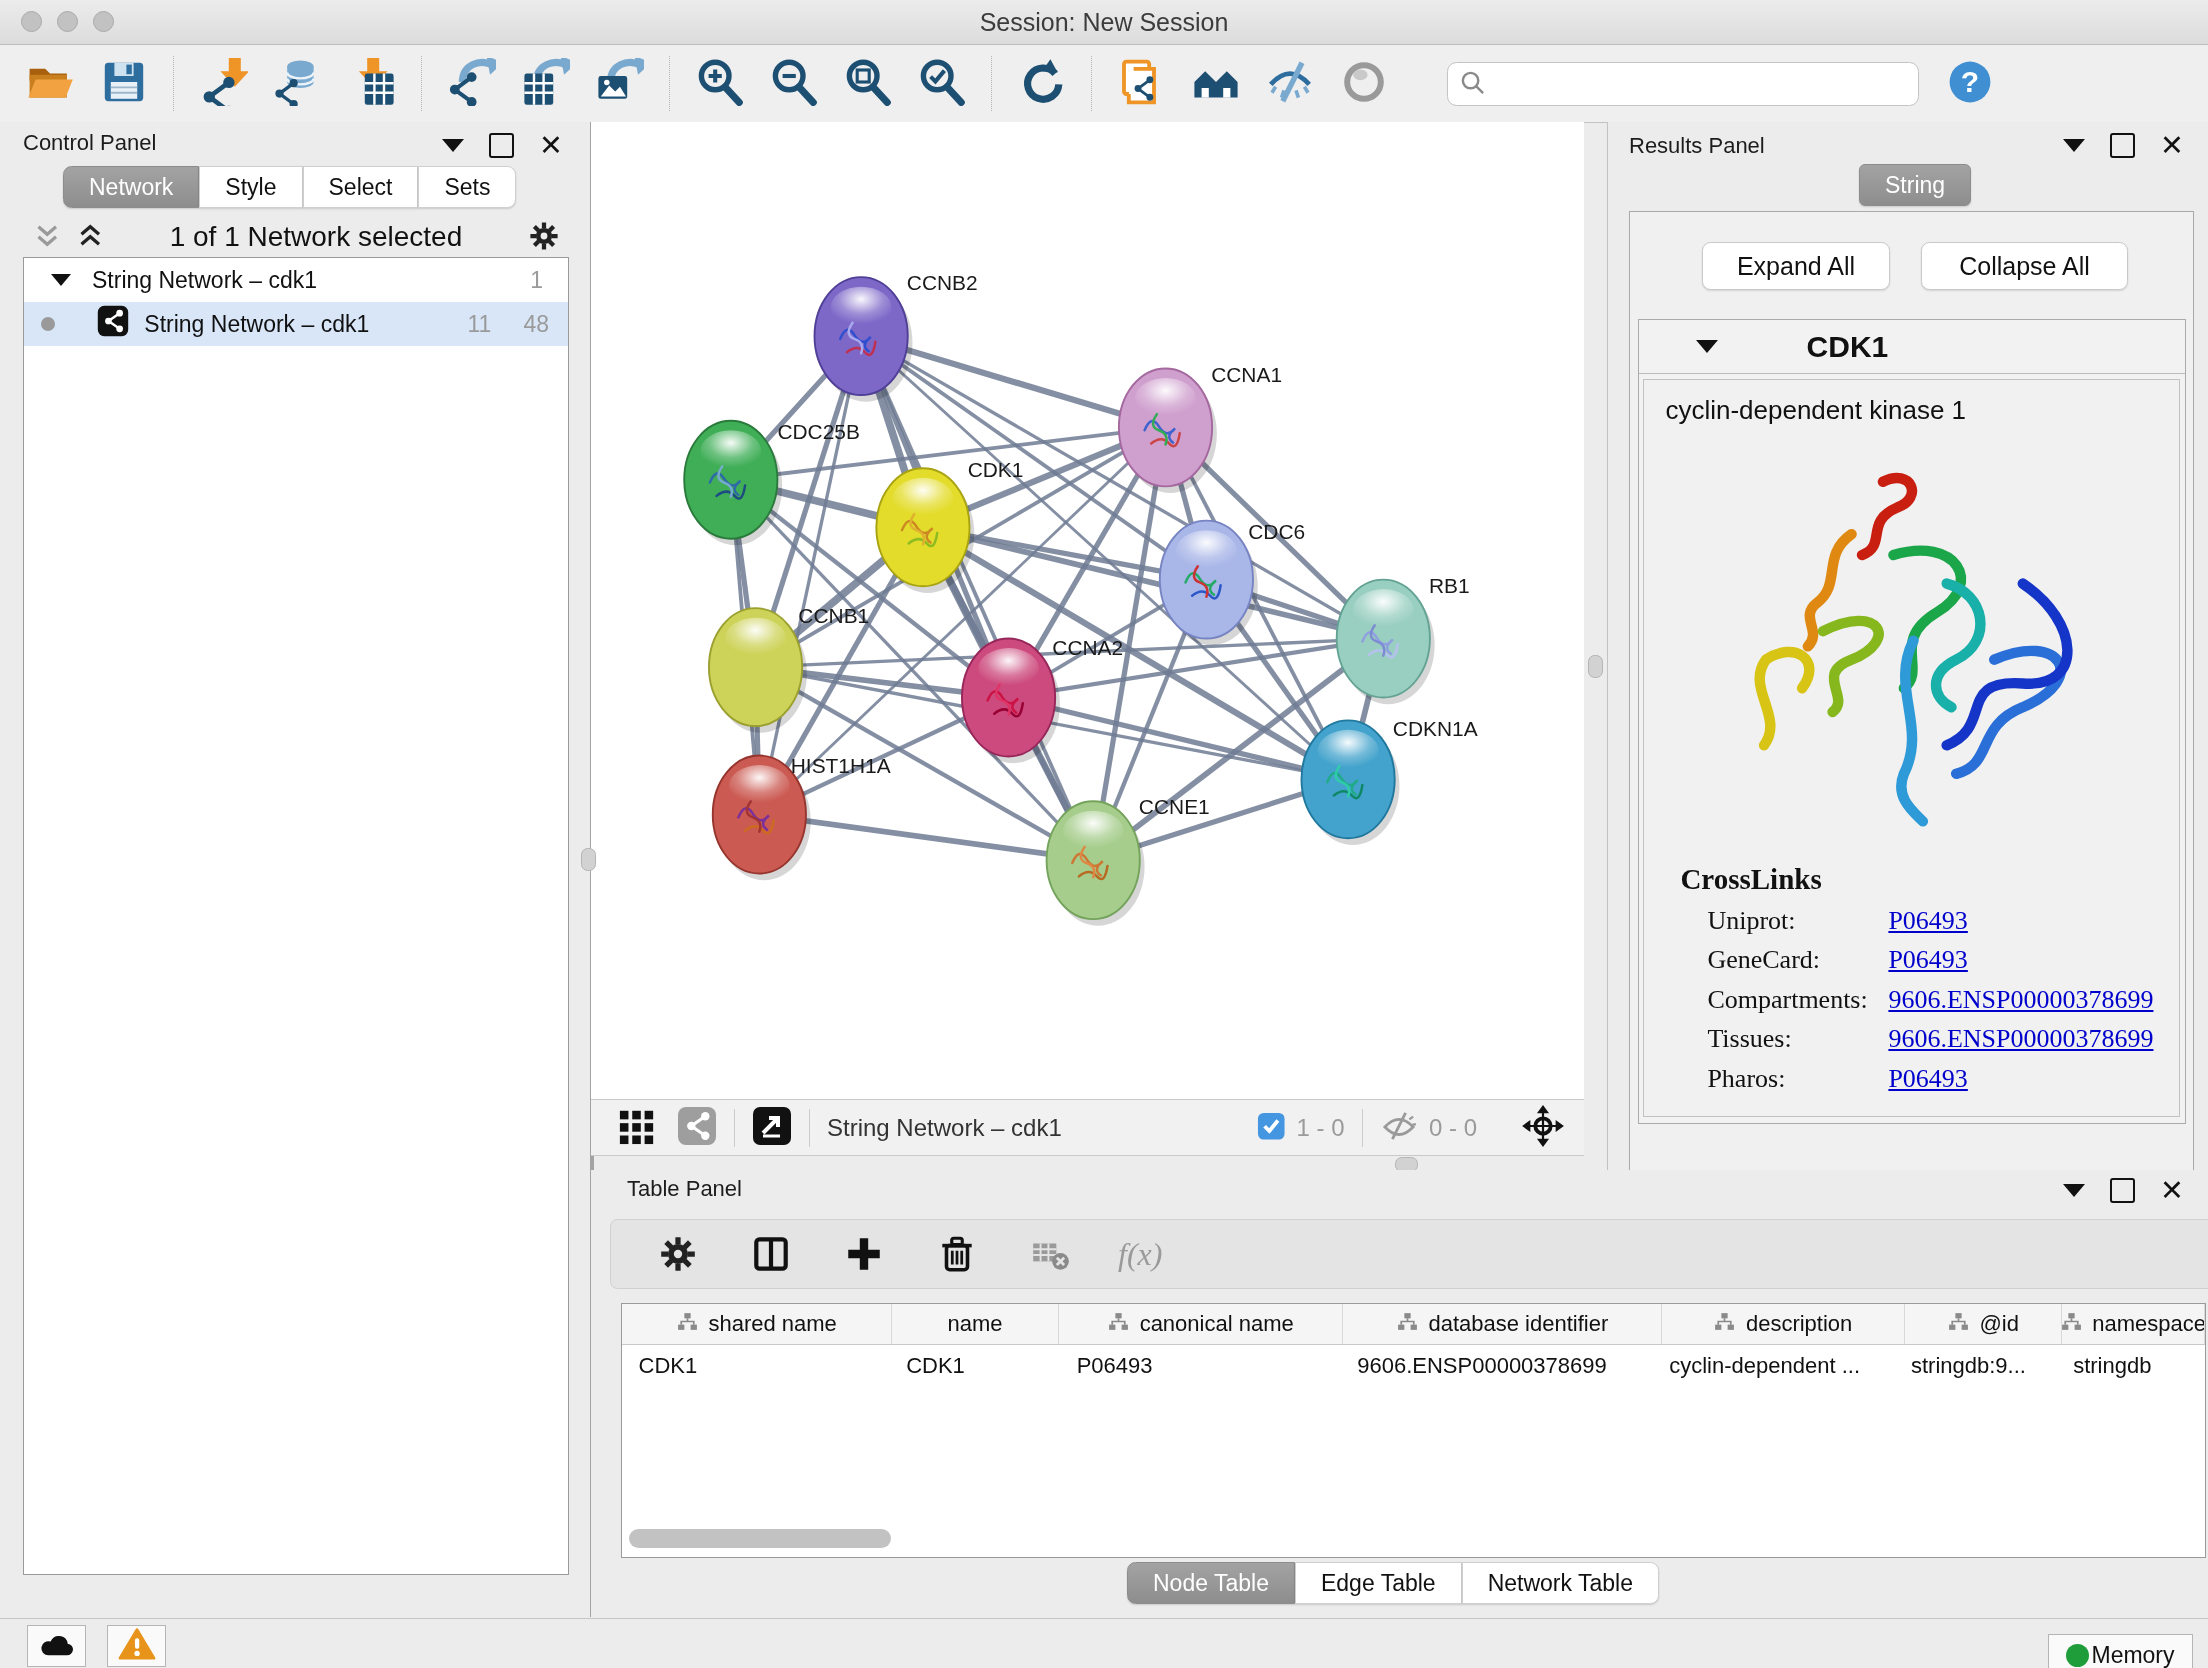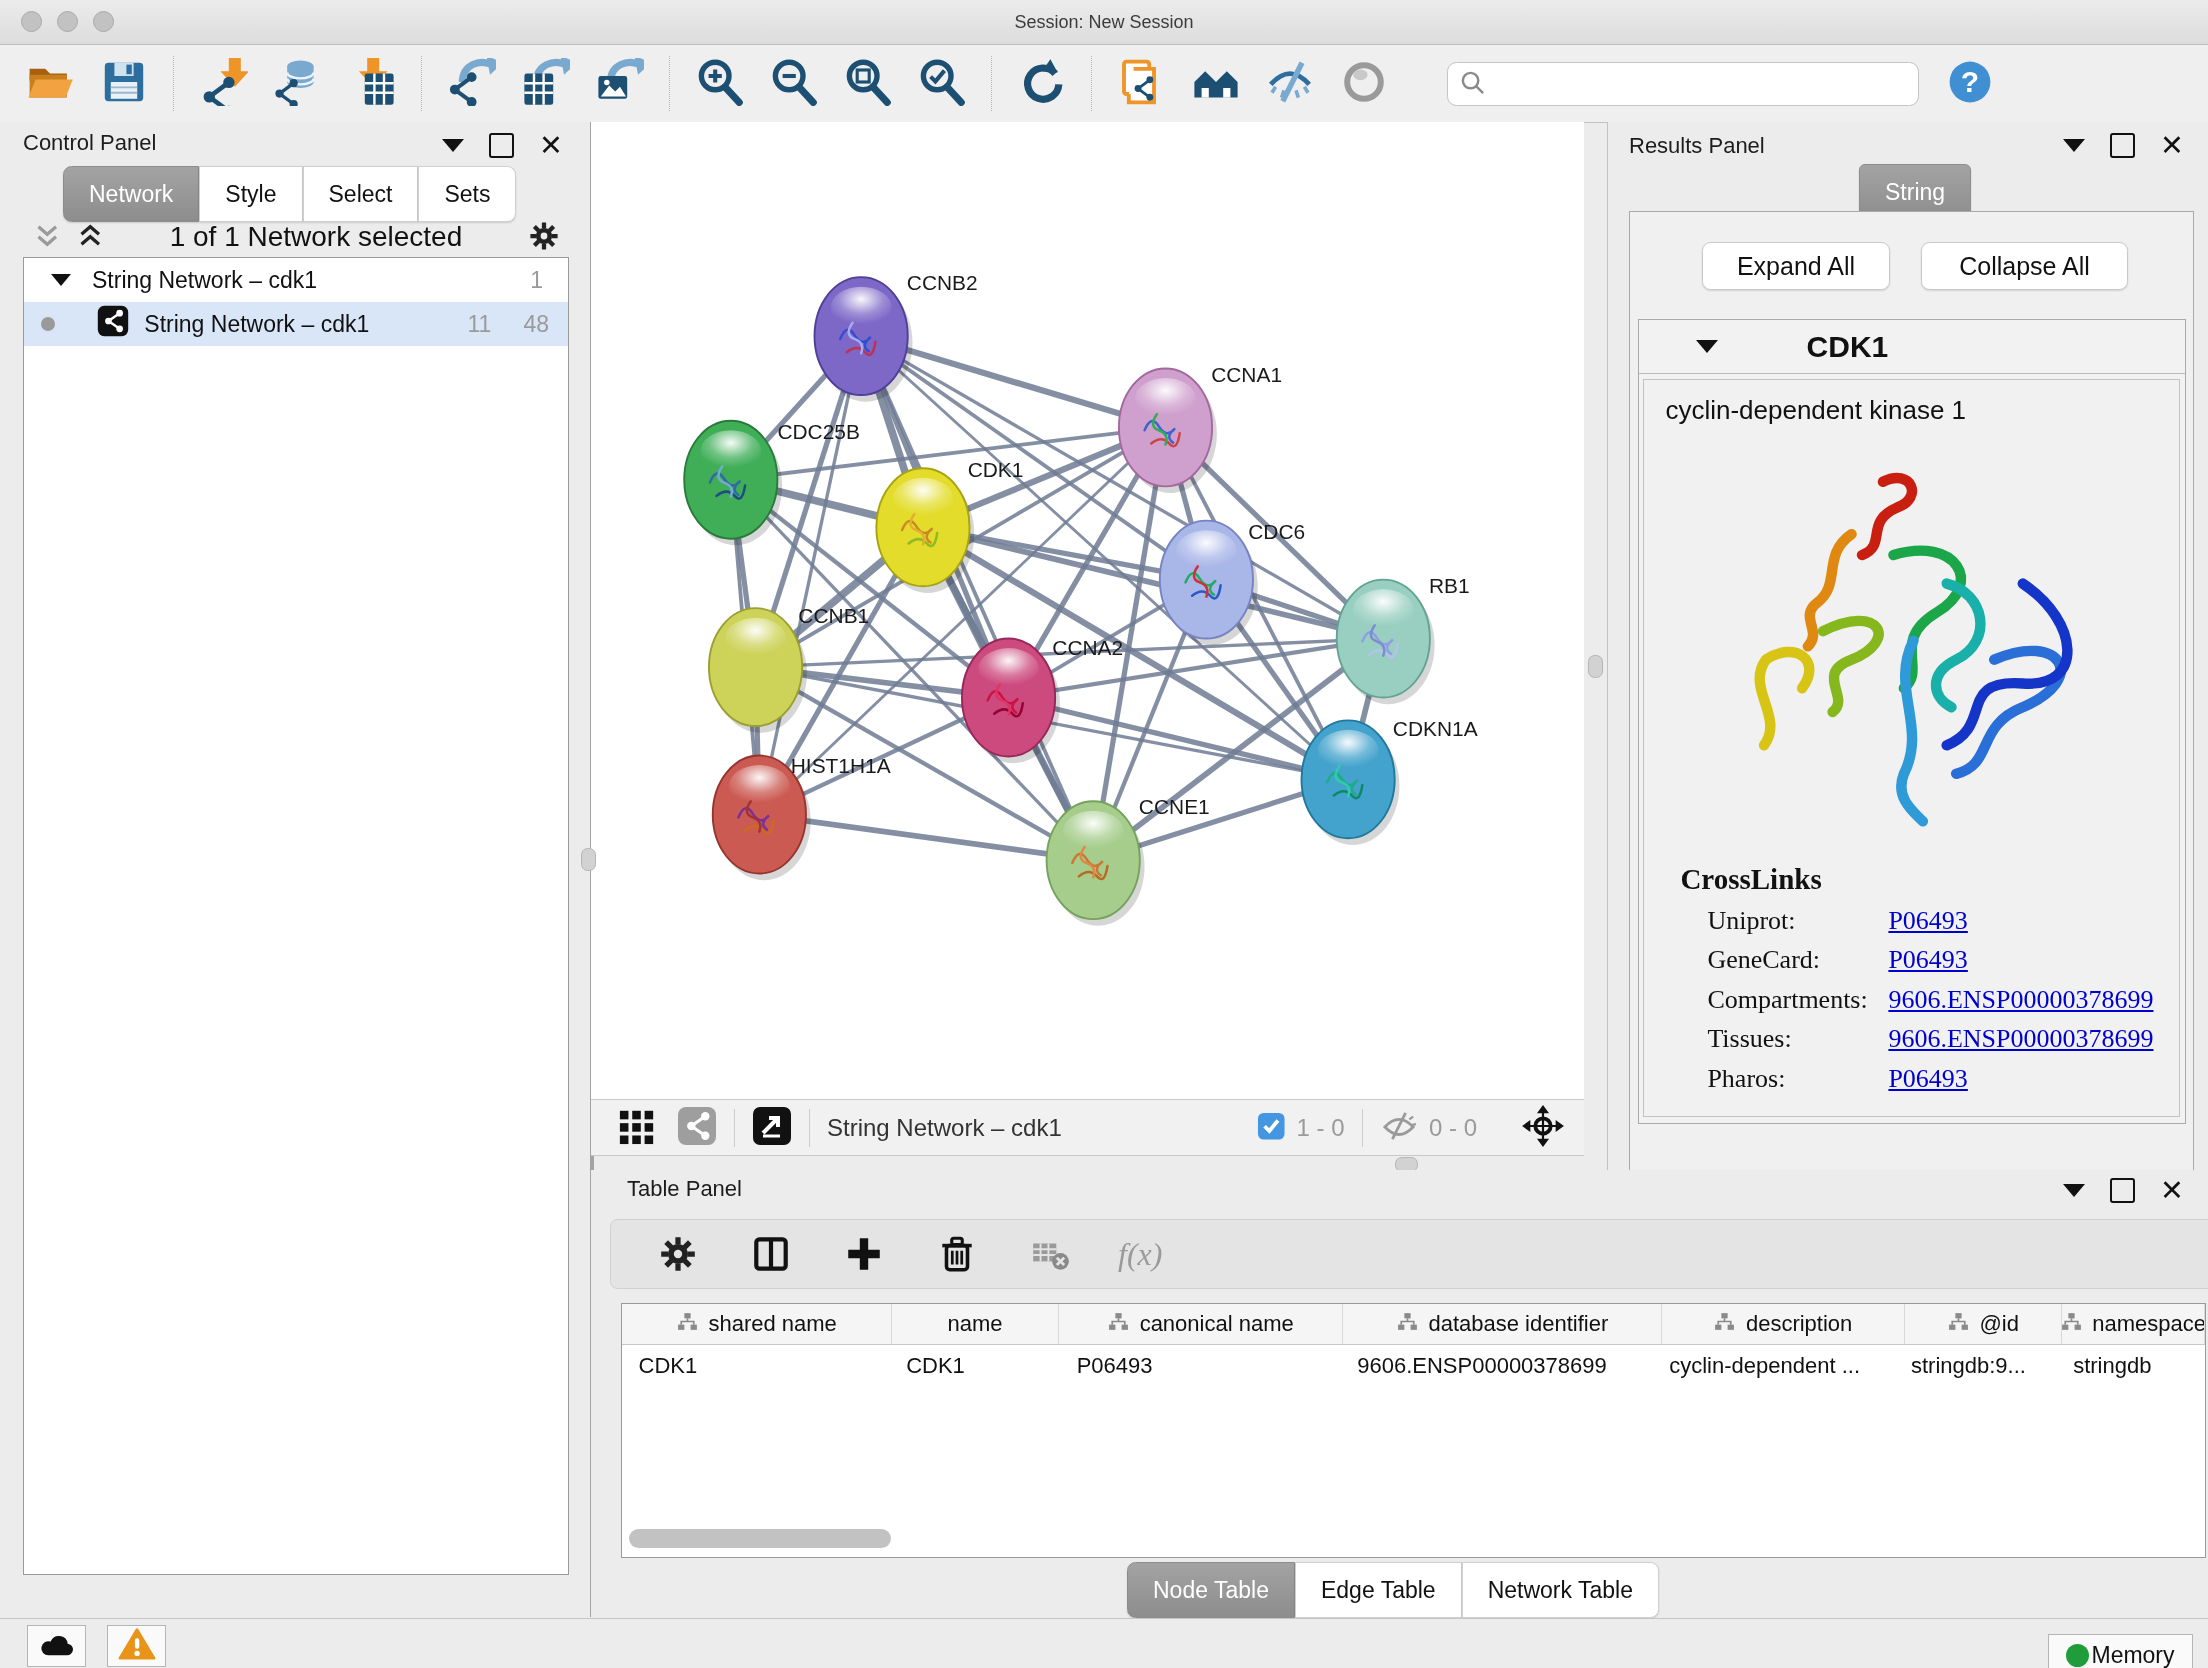--- a/index.html
+++ b/index.html
@@ -6,41 +6,41 @@
   body{
     width:2208px;height:1668px;position:relative;overflow:hidden;
     background:#ececec;font-family:"Liberation Sans",sans-serif;
     -webkit-font-smoothing:antialiased;
   }
   .abs{position:absolute;}
   
   #titlebar{left:0;top:0;width:2208px;height:44px;
     background:linear-gradient(#ececec,#dcdcdc);border-bottom:1px solid #bdbdbd;}
   .tl{width:19px;height:19px;border-radius:50%;background:#c2c2c2;border:1px solid #a9a9a9;position:absolute;top:11.4px;}
-  #win-title{width:100%;text-align:center;line-height:44px;font-size:18px;color:#3c3c3c;}
+  #win-title{width:100%;text-align:center;line-height:44px;font-size:25px;color:#3c3c3c;}
   
   #toolbar{left:0;top:45px;width:2208px;height:77px;background:#efefef;border-bottom:1px solid #c2c2c2;
     display:flex;align-items:center;}
   .tb-group{display:flex;align-items:center;gap:25px;padding:0 25px;}
   .tb-sep{width:0;height:55px;border-left:1.9px dotted #b5b5b5;}
   .tb-btn{width:49px;height:49px;display:flex;align-items:center;justify-content:center;cursor:default;}
   .tb-btn svg{width:48px;height:48px;}
   #search-wrap{margin-left:34px;display:flex;align-items:center;}
   #search-box{width:447px;height:42px;background:#fff;border:1px solid #c4c4c4;border-radius:9.5px;
     display:flex;align-items:center;padding:0 11.4px;}
   #search-input{border:none;outline:none;font-size:23px;flex:1;background:transparent;font-family:"Liberation Sans",sans-serif;}
   
   .panel-title{font-size:22px;color:#1c1c1c;}
   .panel-ctls{display:flex;align-items:center;gap:25px;}
   .caret-down{width:0;height:0;border-left:11.4px solid transparent;border-right:11.4px solid transparent;border-top:13.3px solid #111;}
   .float-box{width:21px;height:21px;border:2.9px solid #111;border-radius:2.9px;}
   .close-x{font-size:28.5px;font-weight:bold;color:#111;line-height:21px;font-family:"DejaVu Sans",sans-serif;}
   
   .seg{display:flex;}
-  .seg .tab{height:40px;line-height:40px;padding:7px 25px;background:#fff;border:1px solid #cfcfcf;
+  .seg .tab{height:40px;line-height:40px;padding:0 25px;background:#fff;border:1px solid #cfcfcf;
     font-size:23px;color:#111;text-align:center;box-shadow:0 1px 1.9px rgba(0,0,0,.15);}
   .seg .tab:first-child{border-radius:8.6px 0 0 8.6px;}
   .seg .tab:last-child{border-radius:0 8.6px 8.6px 0;}
   .seg .tab.single{border-radius:6px;}
   .seg .tab.active{background:linear-gradient(#a3a3a3,#8d8d8d);color:#fff;border-color:#8d8d8d;}
   
   #control-panel{left:0;top:122px;width:590px;height:1495px;background:#ececec;border-right:4px solid #a3a3a3;}
   #cp-header{position:absolute;left:0;top:0;width:100%;height:42px;display:flex;align-items:center;}
   #cp-tabs{position:absolute;left:63px;top:44px;}
   #cp-selrow{position:absolute;left:23px;top:95px;width:546px;height:40px;display:flex;align-items:center;}

